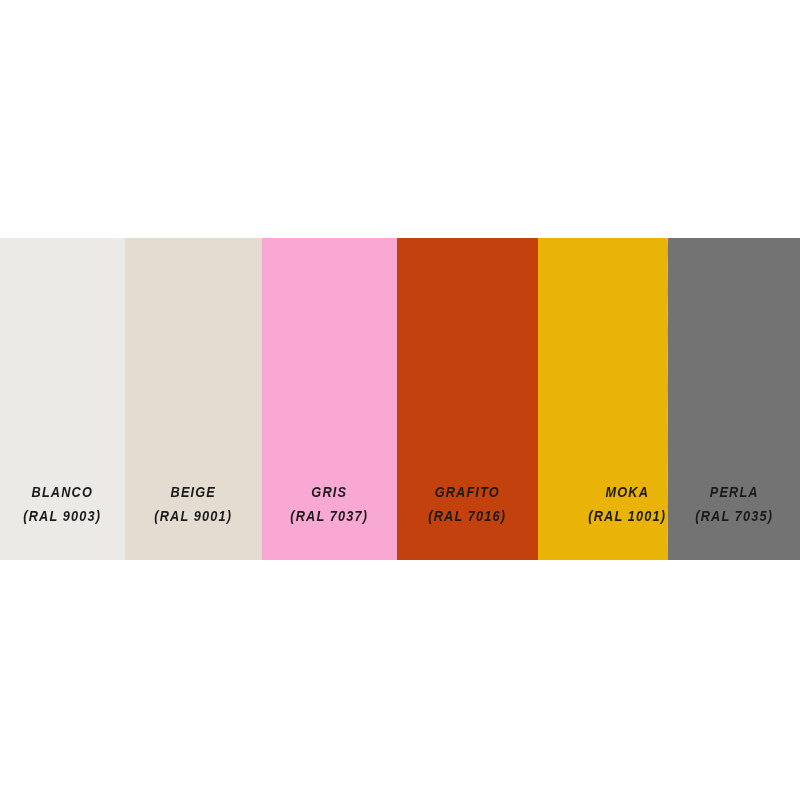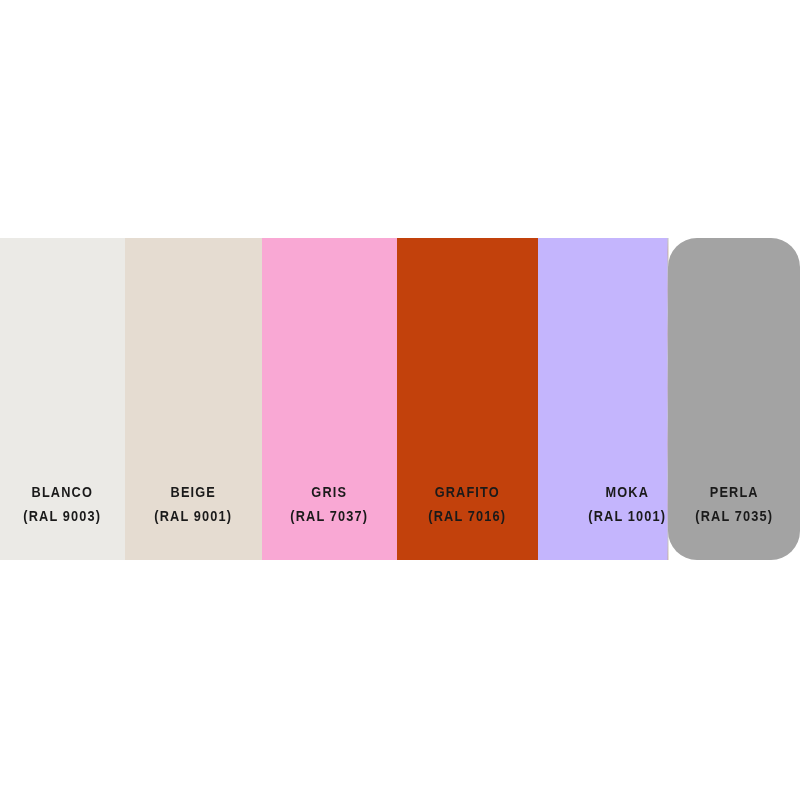--- a/index.html
+++ b/index.html
@@ -90,21 +90,21 @@
       rgba(192,162,118,0.30) 268px,
       rgba(198,200,198,0.50) 300px,
       rgba(192,162,118,0.35) 322px
     );
     pointer-events: none;
   }
 </style>
 </head>
 <body>
 
-<div id="palette-canvas" style="background: rgb(255, 255, 255); width: 800px; height: 580px;">
+<div id="palette-canvas" style="background: rgb(255, 255, 255); width: 800px; height: 580px; font-style: italic;">
 
   <div id="swatch-band" style="top: 238px; height: 322px;">
 
     <div class="swatch" style="background: rgb(235, 234, 230); width: 125px;">
       <div class="swatch-label" style="color: rgb(26, 26, 26);">
         <span class="swatch-name">BLANCO</span>
         <span class="swatch-ral">(RAL 9003)</span>
       </div>
     </div>
 
@@ -122,28 +122,28 @@
       </div>
     </div>
 
     <div class="swatch" style="background: #c2410c; width: 141px;">
       <div class="swatch-label" style="color: rgb(26, 26, 26);">
         <span class="swatch-name">GRAFITO</span>
         <span class="swatch-ral">(RAL 7016)</span>
       </div>
     </div>
 
-    <div class="swatch seam-ragged" style="background: #c4b5fd; width: 130px; padding-left: 48px;">
+    <div class="swatch seam-ragged" style="background: #eab308; width: 130px; padding-left: 48px;">
       <div class="swatch-label" style="color: rgb(26, 26, 26);">
         <span class="swatch-name">MOKA</span>
         <span class="swatch-ral">(RAL 1001)</span>
       </div>
     </div>
 
-    <div class="swatch" style="background: #a3a3a3; width: 132px; border-radius: 29px;">
+    <div class="swatch" style="background: #737373; width: 132px;">
       <div class="swatch-label" style="color: rgb(26, 26, 26);">
         <span class="swatch-name">PERLA</span>
         <span class="swatch-ral">(RAL 7035)</span>
       </div>
     </div>
 
   </div>
 </div>
 
 </body></html>

